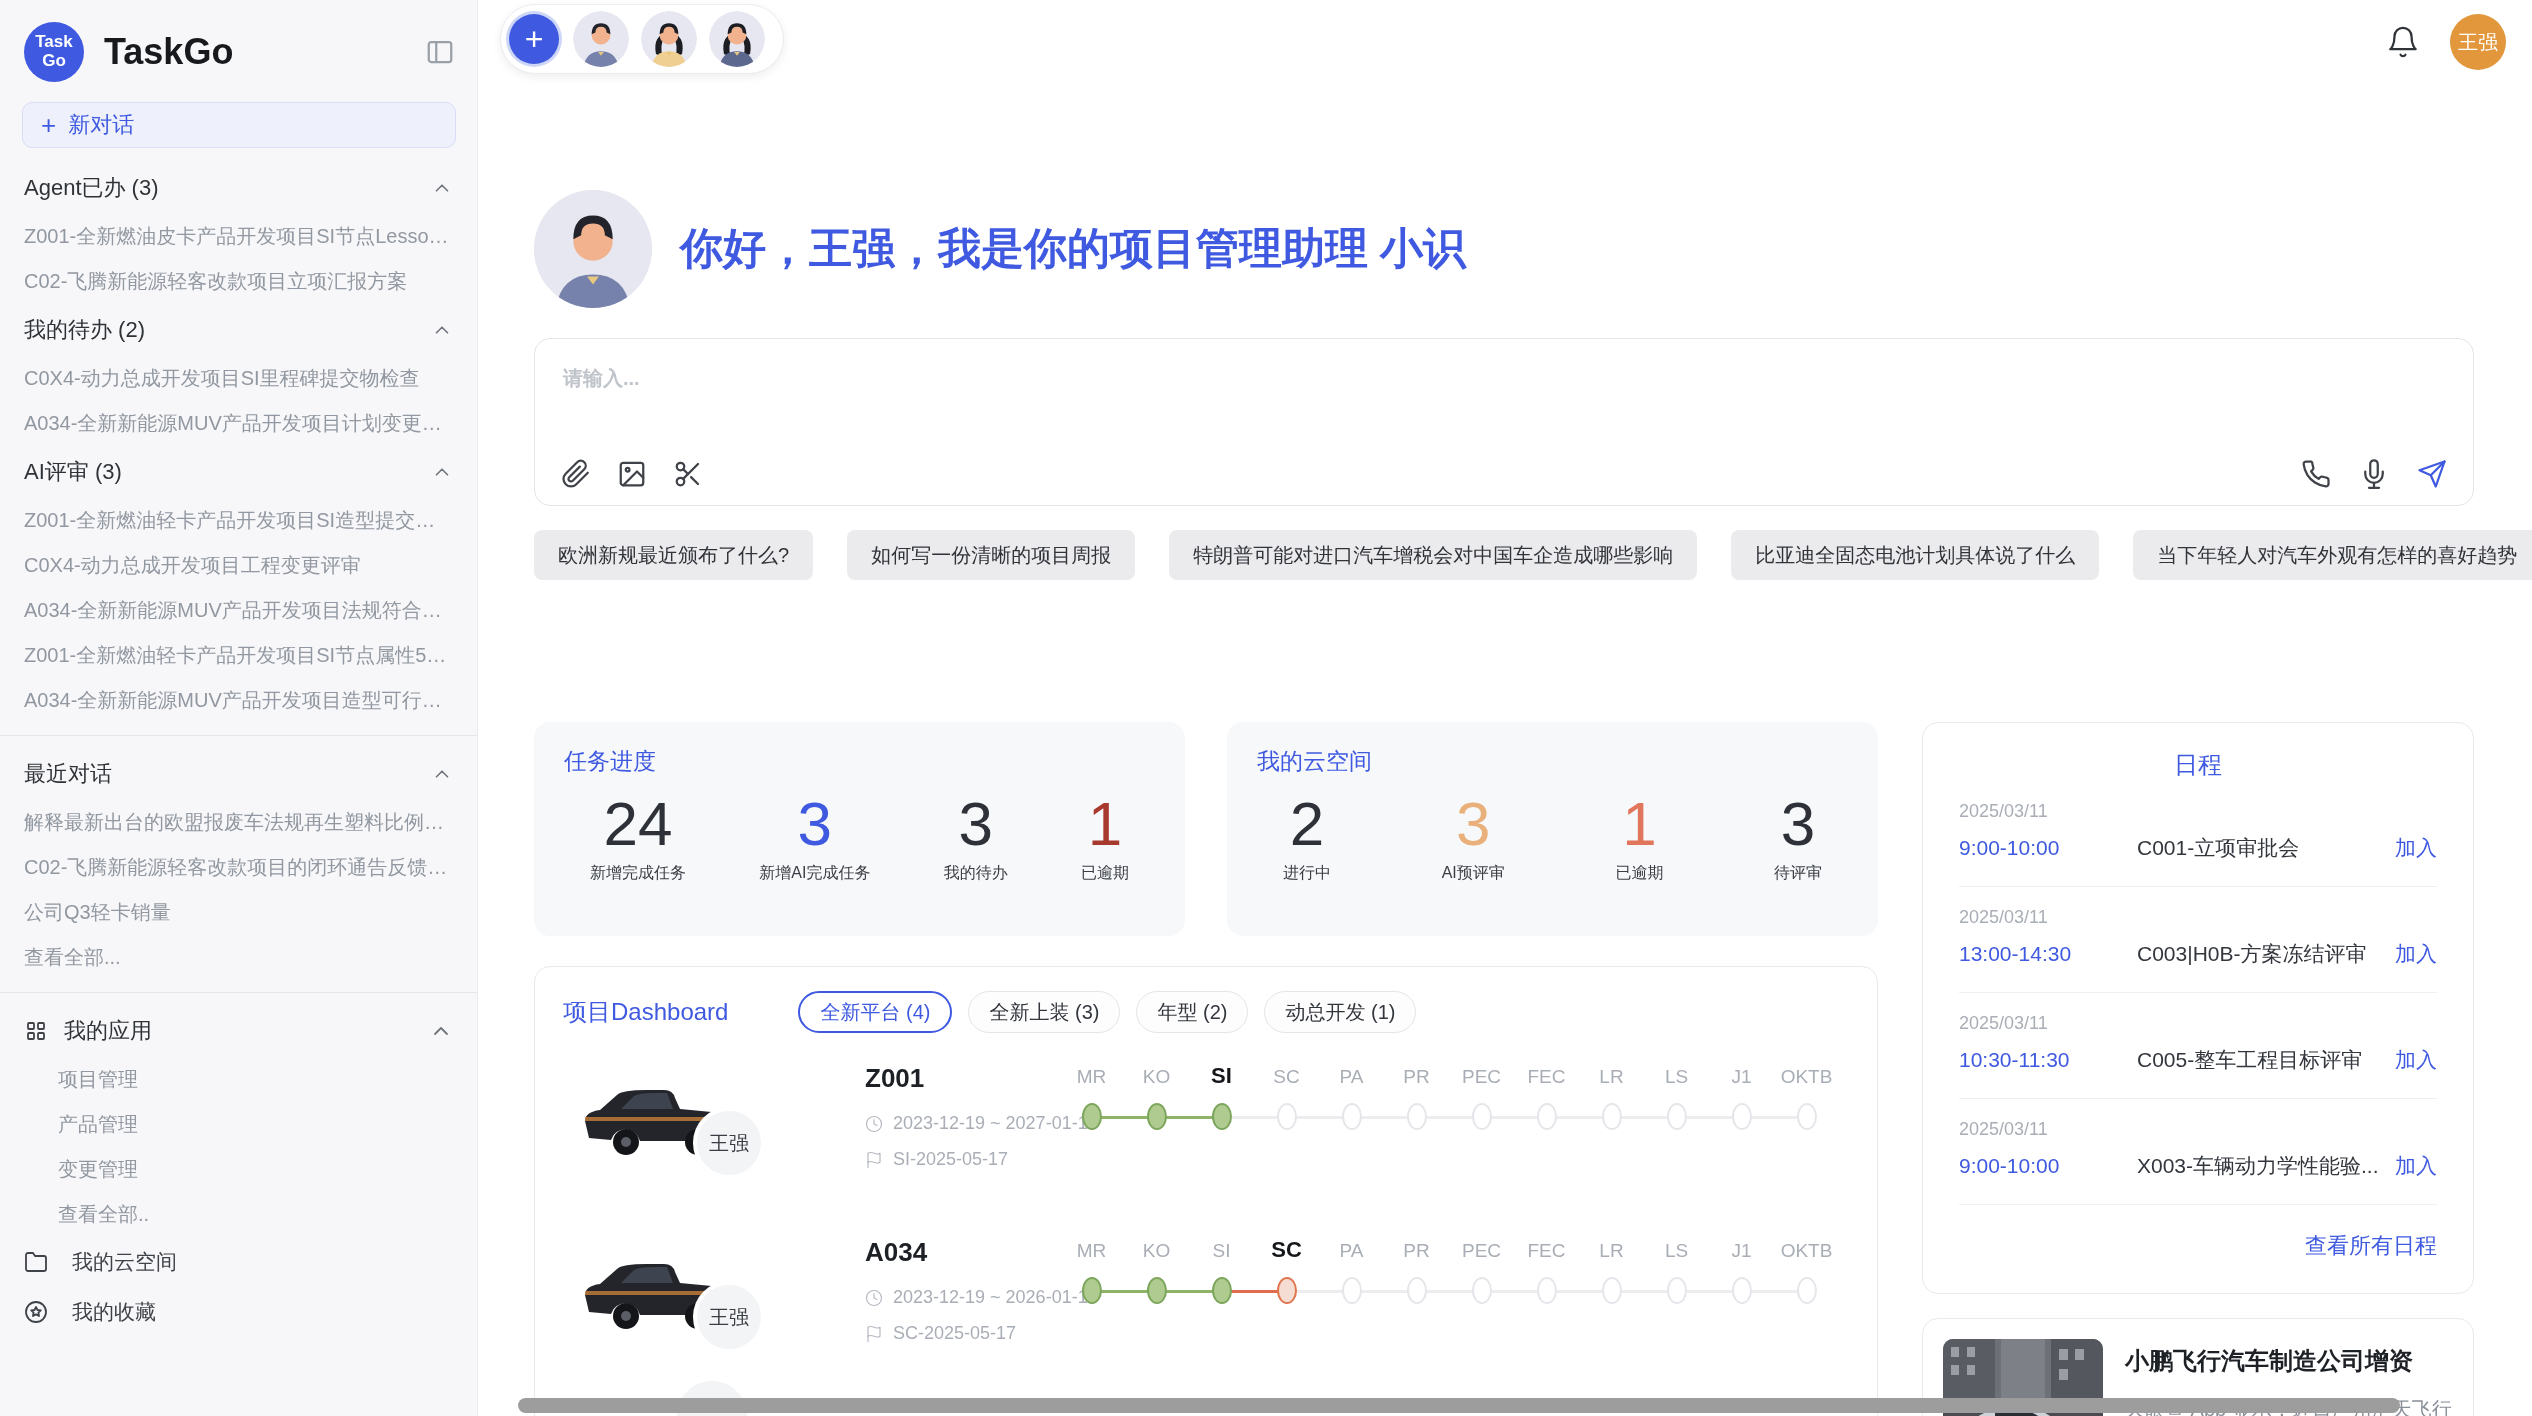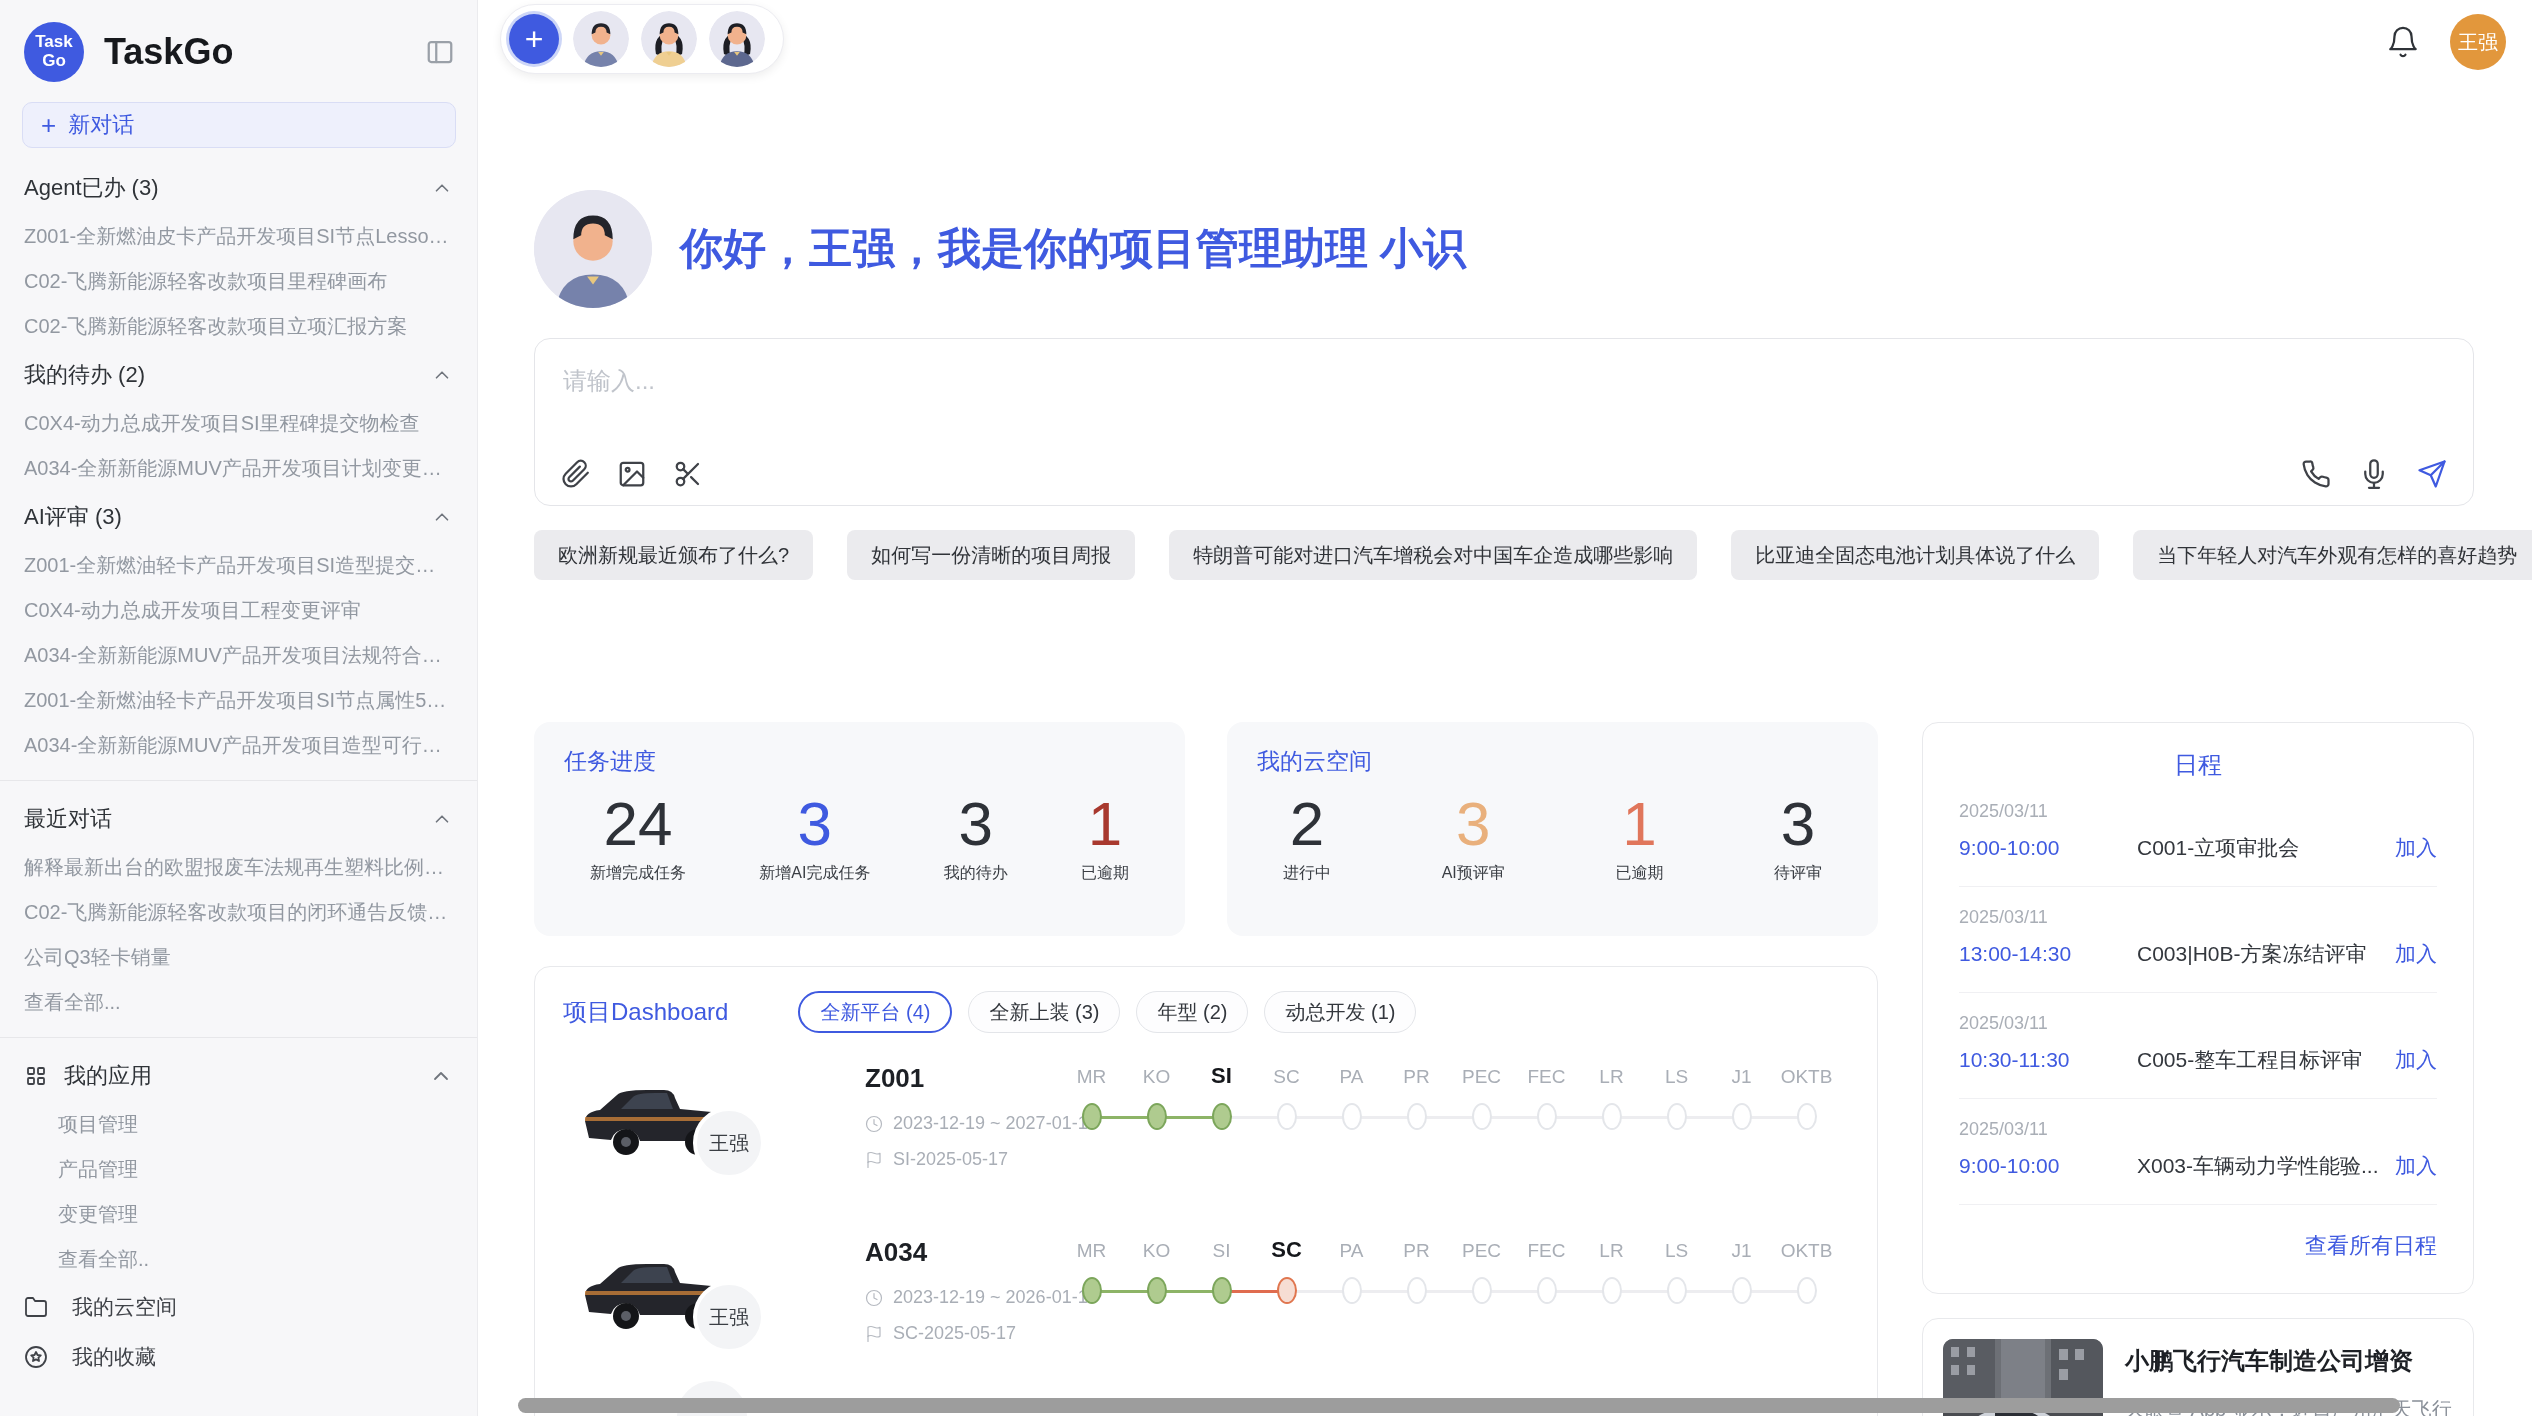--- a/index.html
+++ b/index.html
@@ -50,22 +50,22 @@
   .user-badge{width:56px;height:56px;border-radius:50%;background:var(--user-bg);color:#fff;
               font-size:20px;display:flex;align-items:center;justify-content:center;cursor:pointer;}
 
   .greeting{position:absolute;left:56px;top:190px;display:flex;align-items:center;gap:28px;}
   .greet-avatar{width:118px;height:118px;border-radius:50%;overflow:hidden;background:#e7e7f1;}
   .greet-text{font-size:43px;font-weight:700;color:var(--accent);}
 
   .composer{position:absolute;left:56px;top:338px;width:1940px;height:168px;border:1px solid #e4e5e9;
             border-radius:16px;box-sizing:border-box;background:#fff;}
   .composer textarea{width:100%;height:92px;border:none;outline:none;resize:none;background:transparent;
-            box-sizing:border-box;padding:26px 28px;font-size:24px;color:#2b2f36;
-            font-family:"Liberation Sans",sans-serif;}
+            box-sizing:border-box;padding:26px 28px;font-size:20px;color:#2b2f36;
+            font-family:"Liberation Sans",sans-serif;font-weight:bold;}
   .composer textarea::placeholder{color:#c0c4cb;}
   .composer-bar{position:absolute;left:0;right:0;bottom:16px;display:flex;align-items:center;padding:0 26px;}
   .composer-bar svg{width:30px;height:30px;cursor:pointer;}
   .left-icons{display:flex;gap:26px;}
   .right-icons{margin-left:auto;display:flex;gap:28px;align-items:center;}
   .send .ic{stroke:var(--accent);}
 
   .chips{position:absolute;left:56px;top:530px;display:flex;gap:34px;}
   .chip{background:#ebebee;border-radius:8px;height:50px;display:flex;align-items:center;
         padding:0 24px;font-size:20px;color:#303338;white-space:nowrap;cursor:pointer;}
@@ -166,21 +166,20 @@
         <div class="sb-sec-head">
           <span>Agent已办 (3)</span>
           <span class="sp"></span>
           <span class="chev">
             <svg viewBox="0 0 24 24">
               <polyline class="ic" points="6 15 12 9 18 15"></polyline>
             </svg>
           </span>
         </div>
         <div class="sb-item">Z001-全新燃油皮卡产品开发项目SI节点Lesson Learn报告</div>
-        <div class="sb-item">C02-飞腾新能源轻客改款项目里程碑画布</div>
         <div class="sb-item">C02-飞腾新能源轻客改款项目立项汇报方案</div>
         <div class="sb-sec-head">
           <span>我的待办 (2)</span>
           <span class="sp"></span>
           <span class="chev">
             <svg viewBox="0 0 24 24">
               <polyline class="ic" points="6 15 12 9 18 15"></polyline>
             </svg>
           </span>
         </div>

